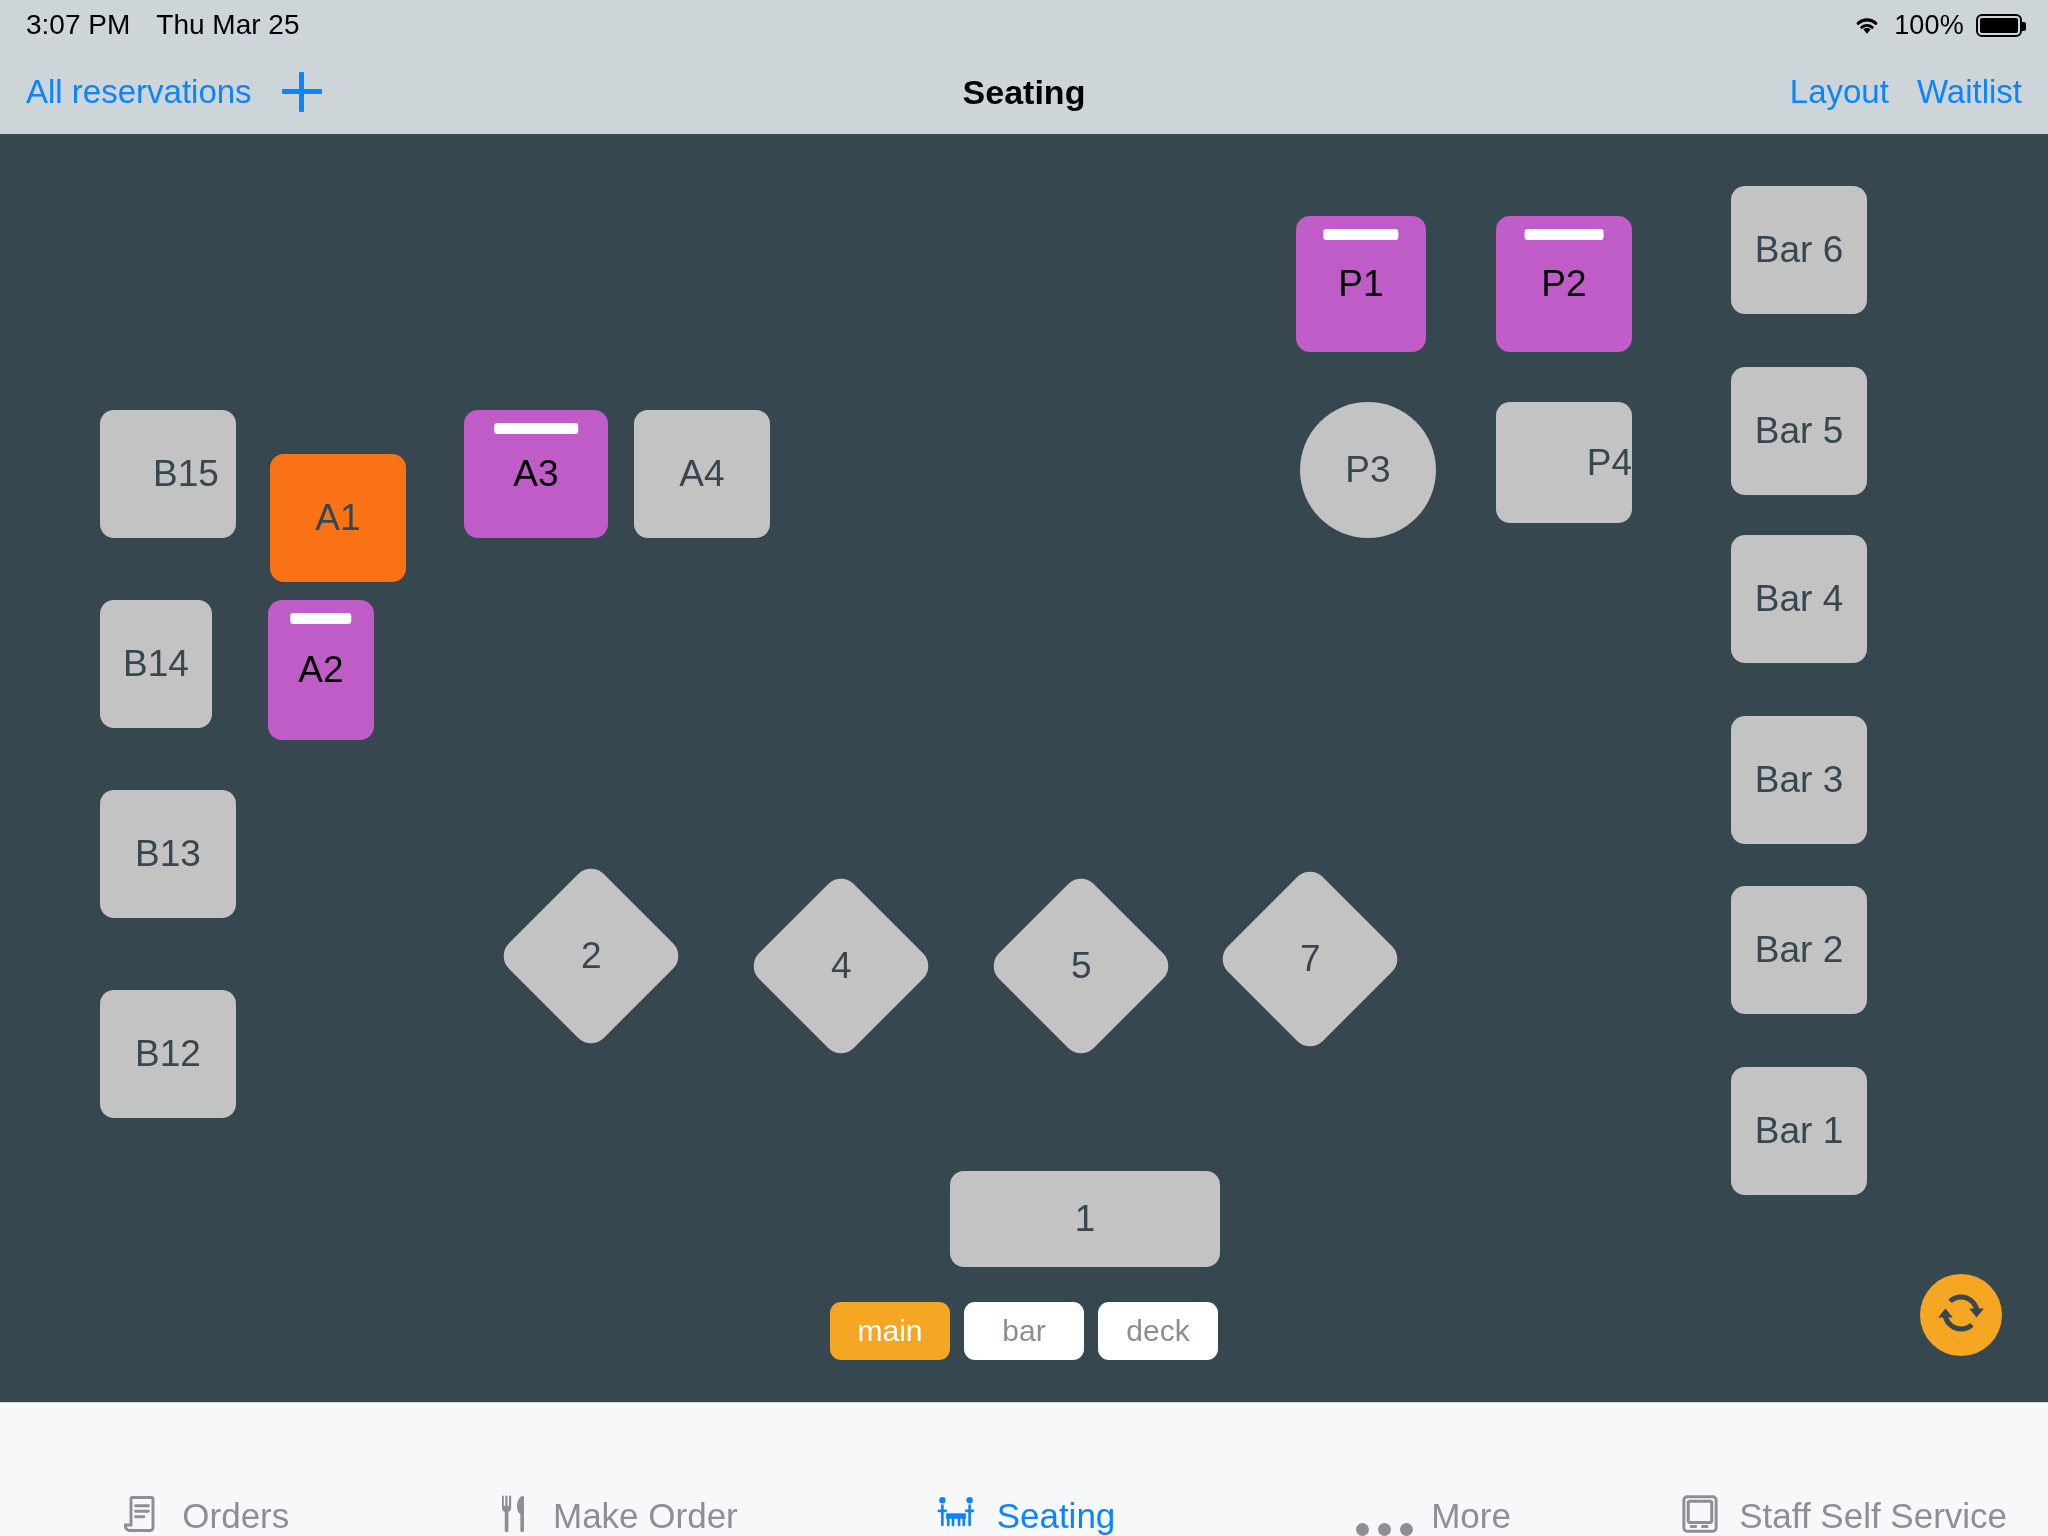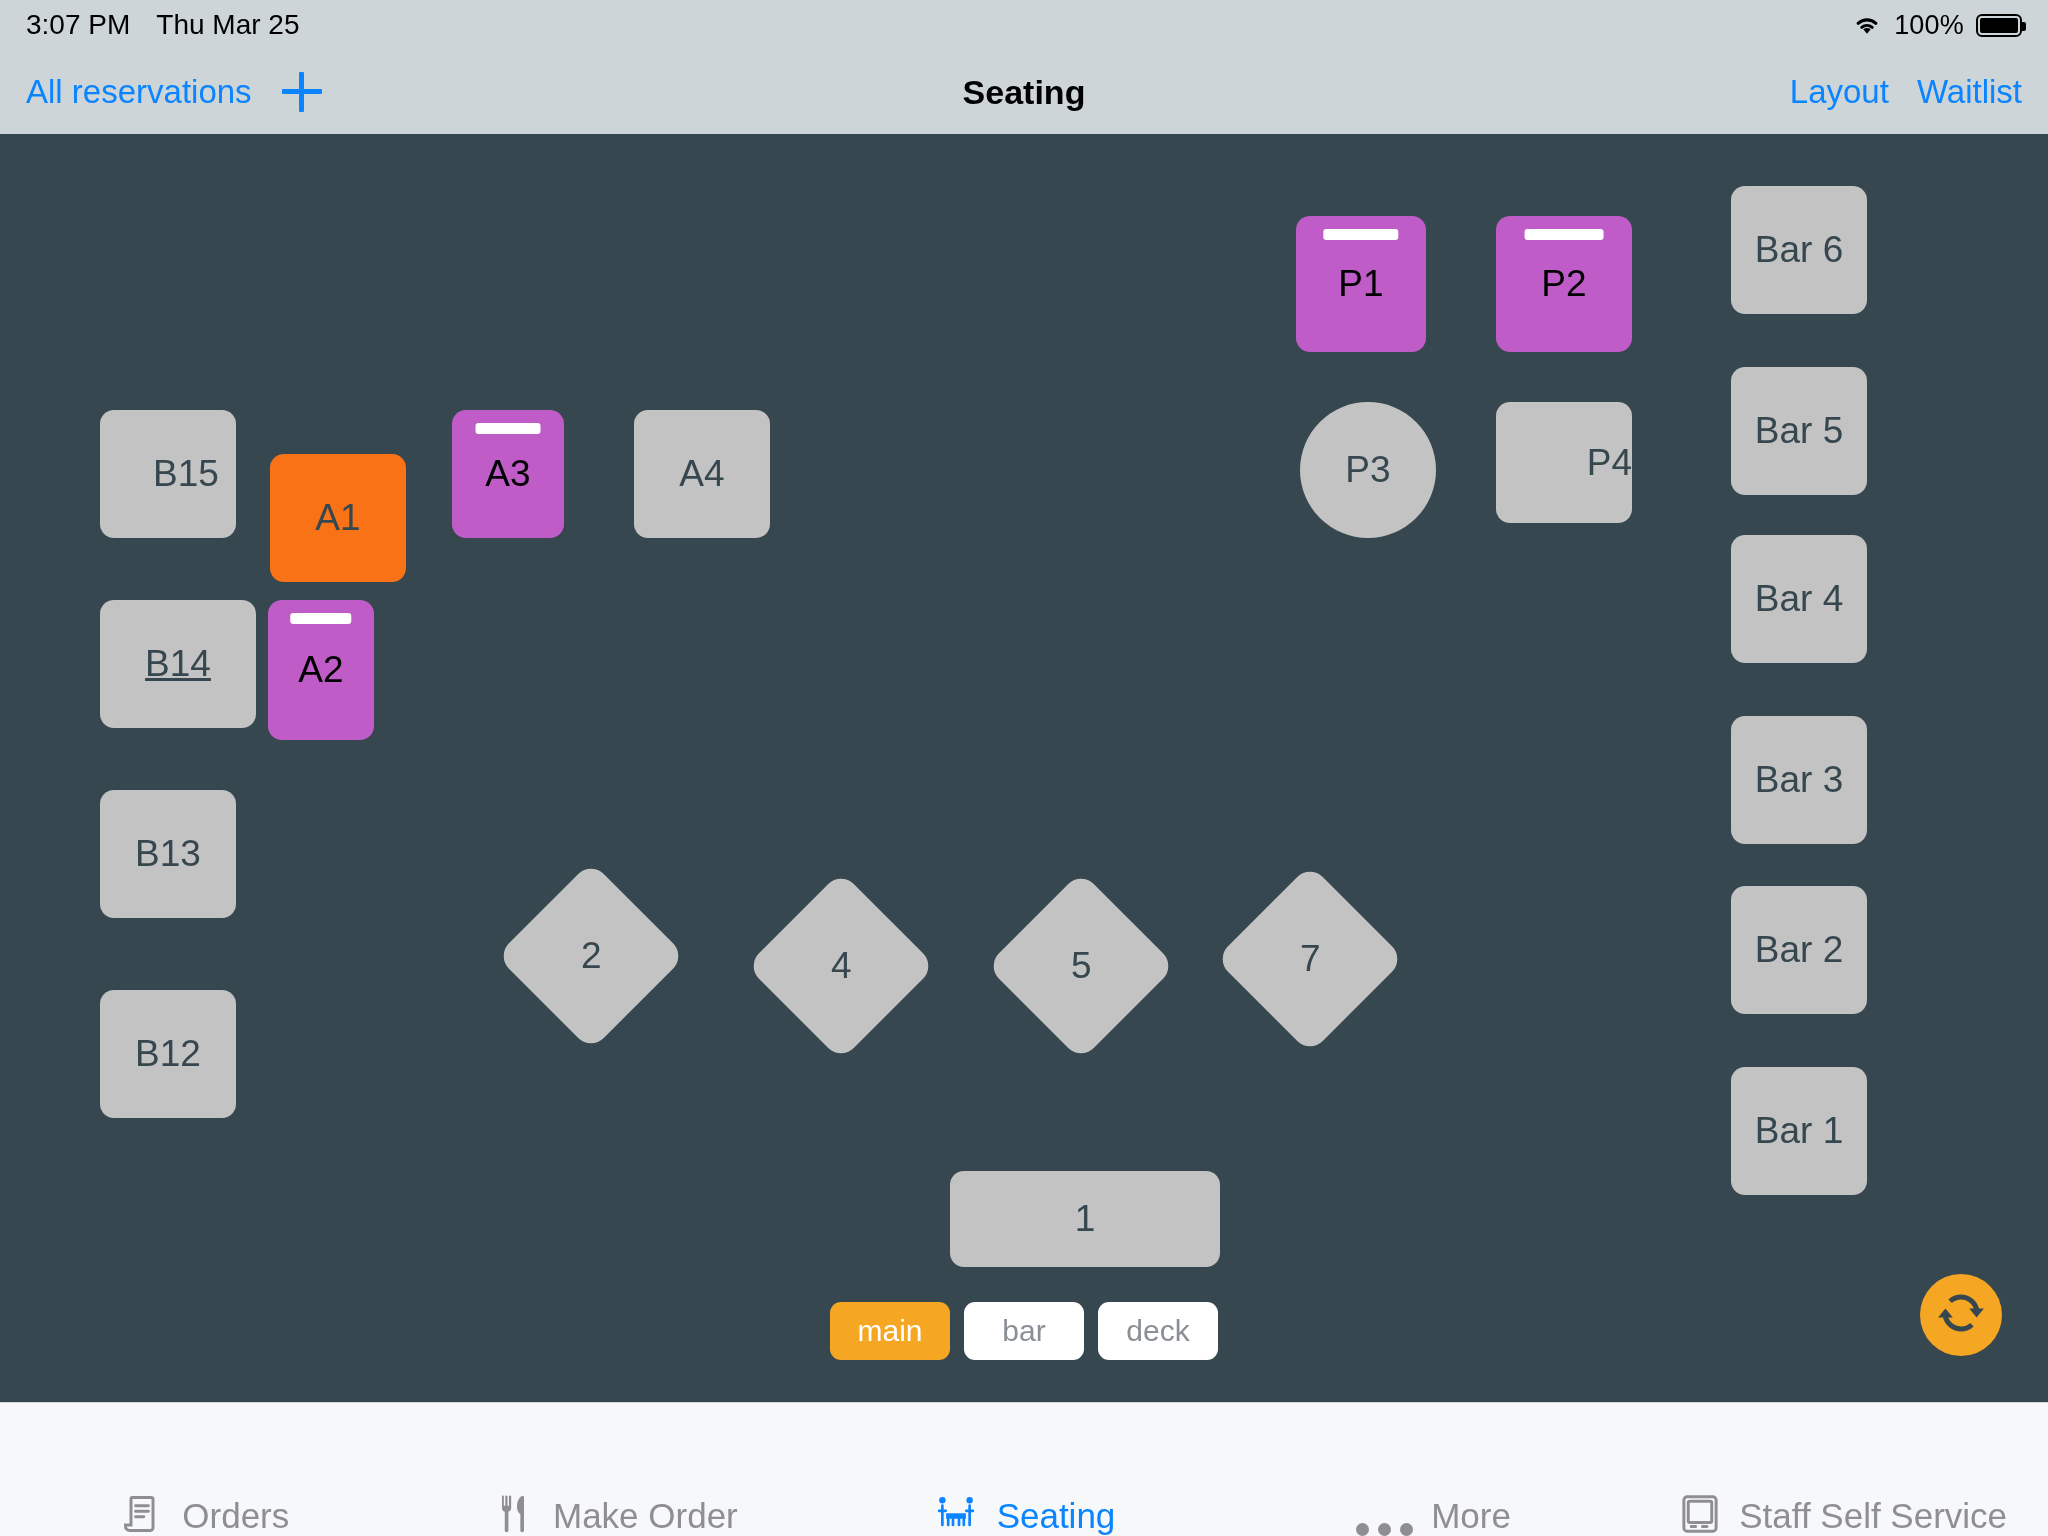--- a/index.html
+++ b/index.html
@@ -149,28 +149,28 @@
   </div>
 
   <div class="floor">
     <div id="tables-layer">
         <div class="tbl" style="left: 100px; top: 276px; width: 136px; height: 128px; padding-left: 36px;">
           <span class="lbl">B15</span>
         </div>
         <div class="tbl blue" style="left: 270px; top: 276px; width: 136px; height: 128px;">
           <span class="lbl">A1</span>
         </div>
-        <div class="tbl purple" style="left: 452px; top: 276px; width: 112px; height: 128px; border-radius: 14px;">
+        <div class="tbl purple" style="left: 464px; top: 276px; width: 144px; height: 128px; border-radius: 14px;">
           <span class="bar-ind"></span>
           <span class="lbl">A3</span>
         </div>
         <div class="tbl" style="left: 634px; top: 276px; width: 136px; height: 128px;">
           <span class="lbl">A4</span>
         </div>
-        <div class="tbl" style="left: 100px; top: 466px; width: 156px; height: 128px; text-decoration: underline;">
+        <div class="tbl" style="left: 100px; top: 466px; width: 112px; height: 128px;">
           <span class="lbl">B14</span>
         </div>
         <div class="tbl purple" style="left: 268px; top: 466px; width: 106px; height: 140px;">
           <span class="bar-ind"></span>
           <span class="lbl">A2</span>
         </div>
         <div class="tbl" style="left: 100px; top: 656px; width: 136px; height: 128px;">
           <span class="lbl">B13</span>
         </div>
         <div class="tbl" style="left: 100px; top: 856px; width: 136px; height: 128px;">

